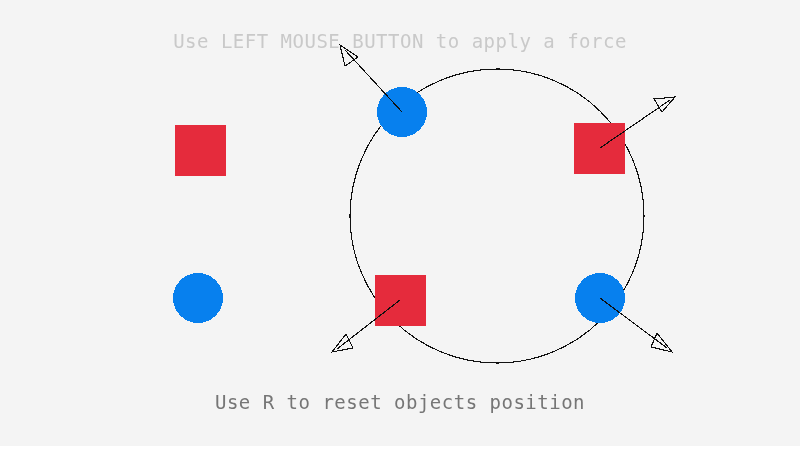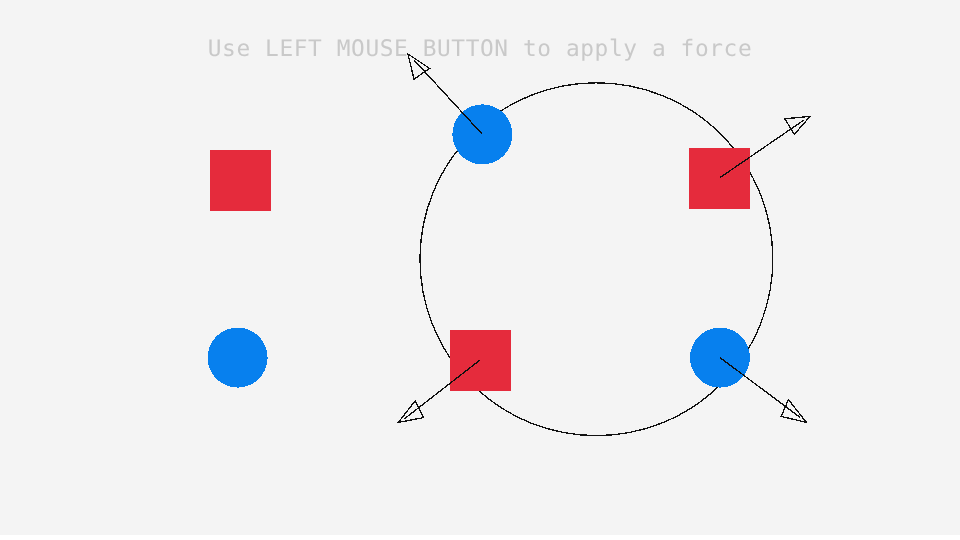--- a/index.html
+++ b/index.html
@@ -90,14 +90,15 @@
 
     <g>
       <line class="force-vector" x1="600" y1="298" x2="667" y2="348"></line>
       <path class="force-head" d="M 672 352 L 651 347 L 657 333 Z"></path>
     </g>
 
   </svg>
 
   <div class="hud-text" id="hint-top">Use LEFT MOUSE BUTTON to apply a force</div>
 
+  <div class="hud-text" id="hint-bottom">Use R to reset objects position</div>
 
 </div>
 
 </body></html>

